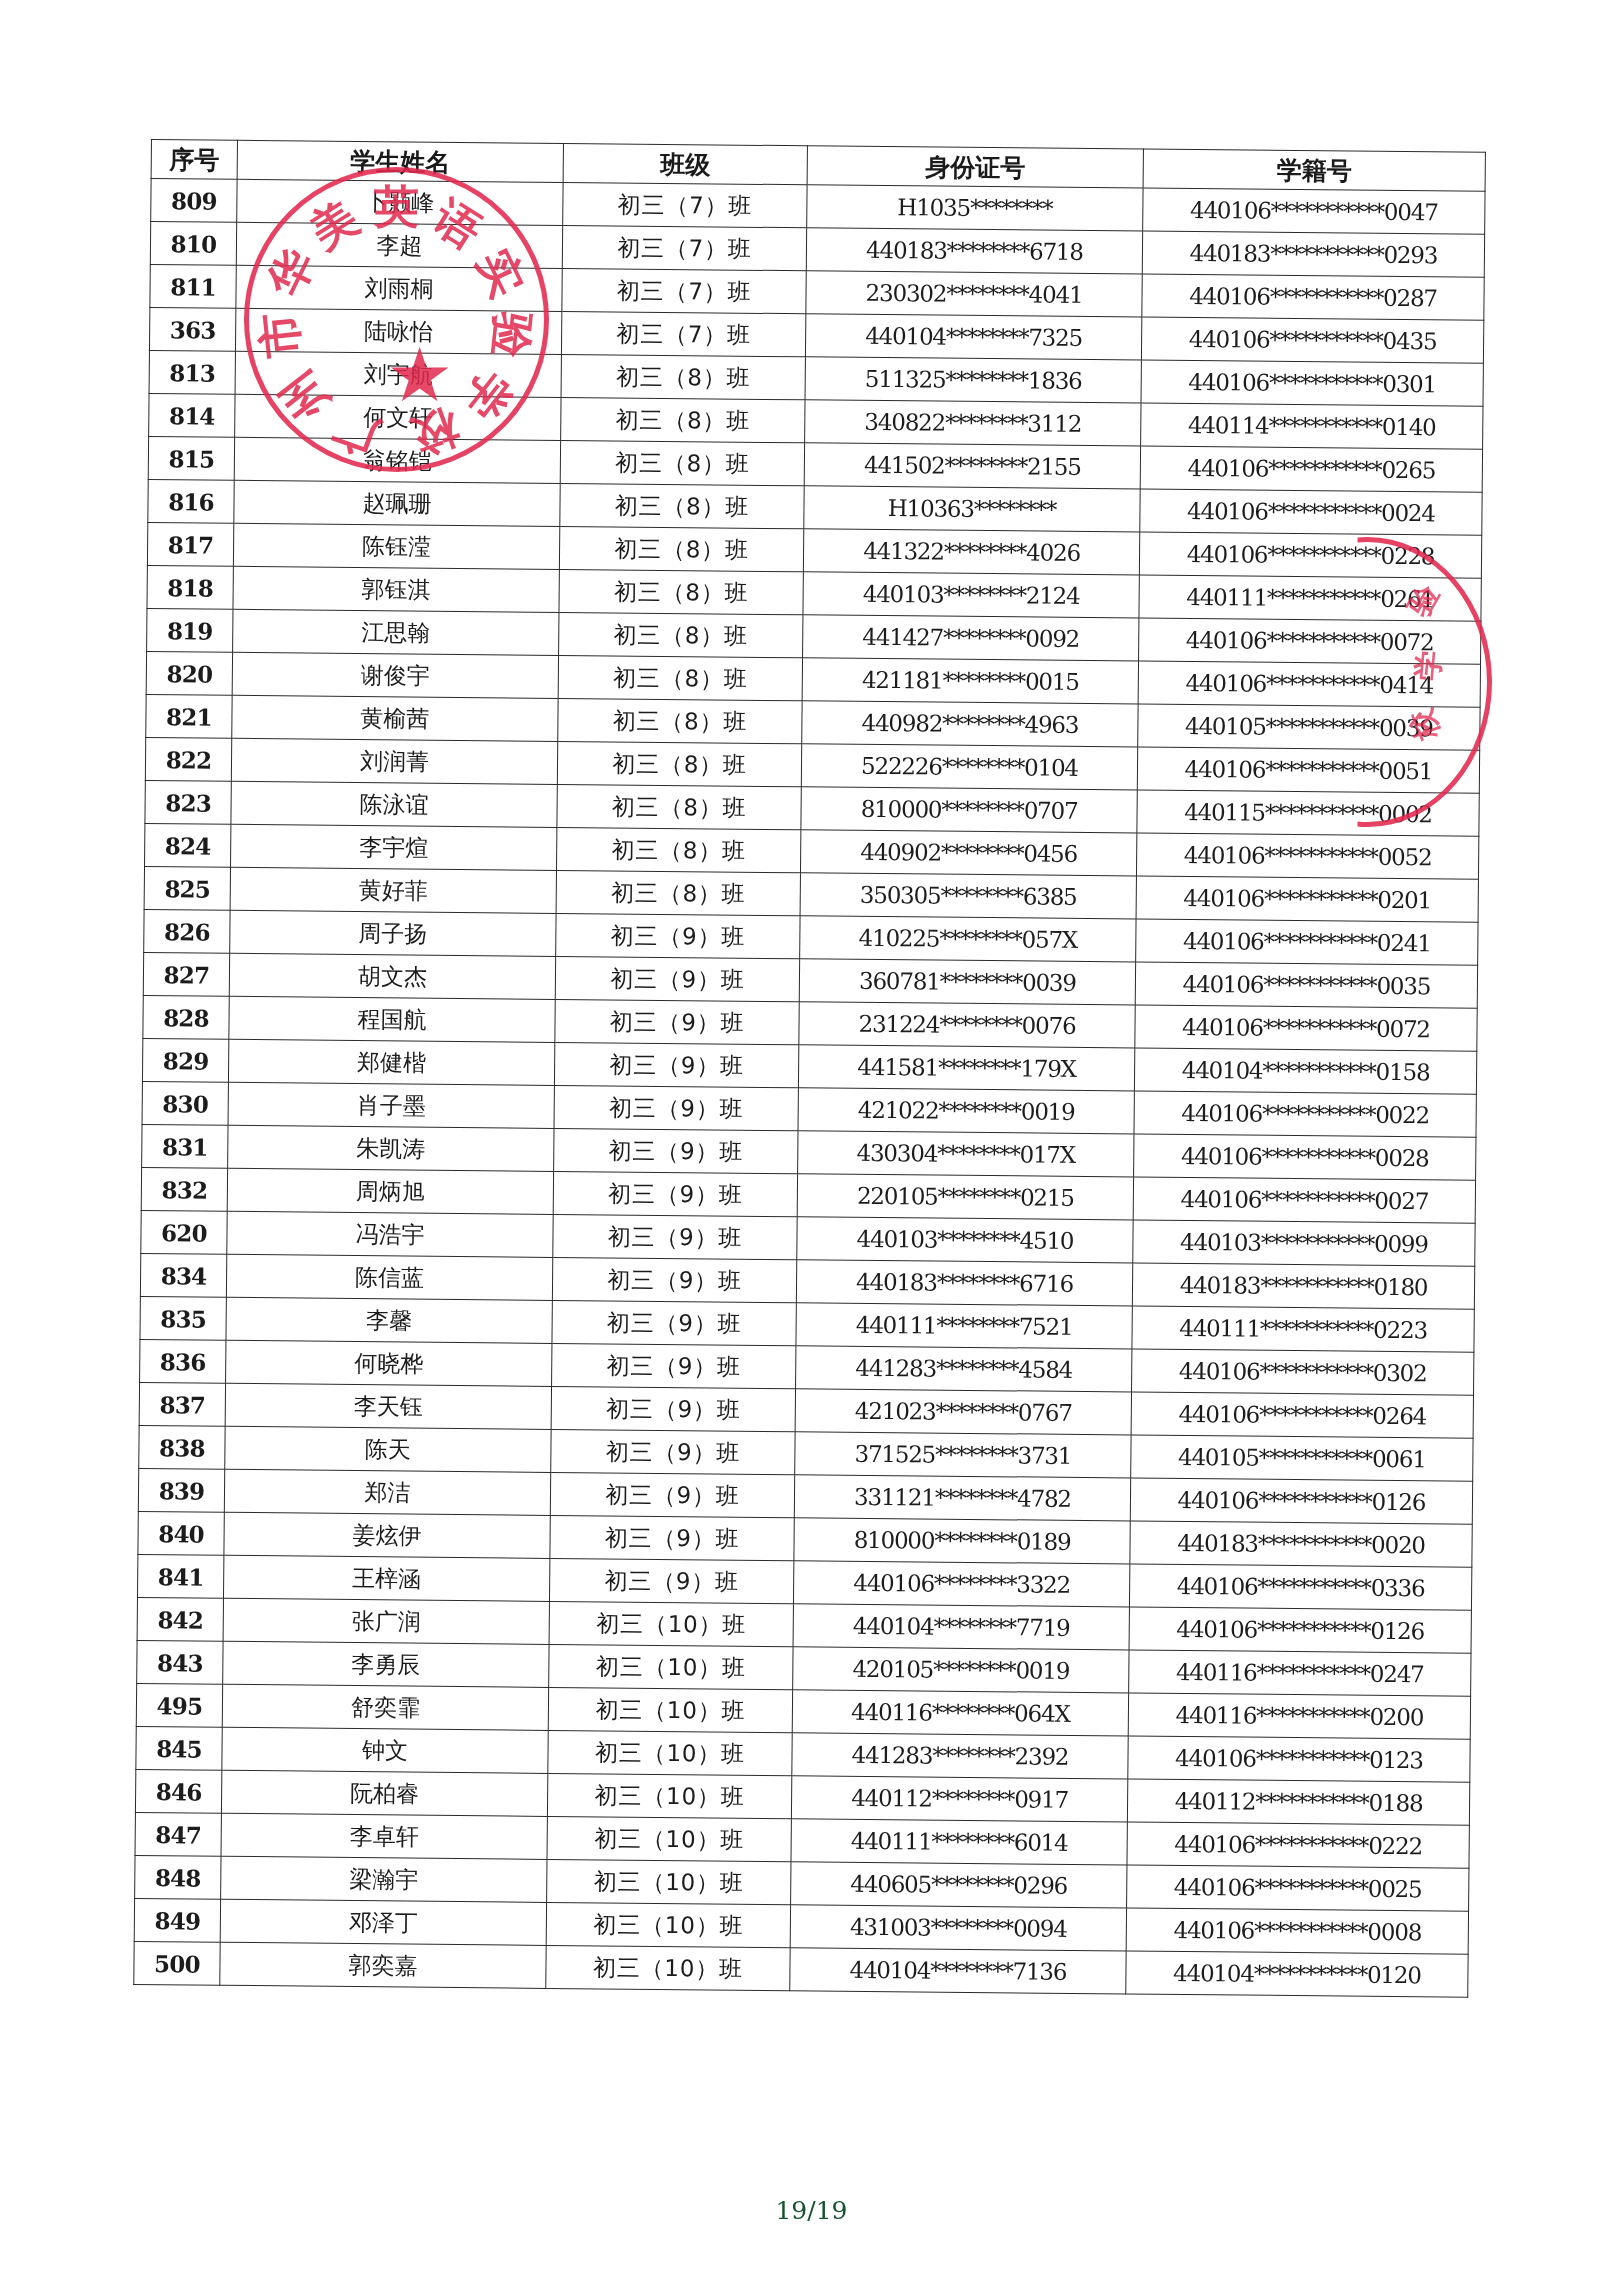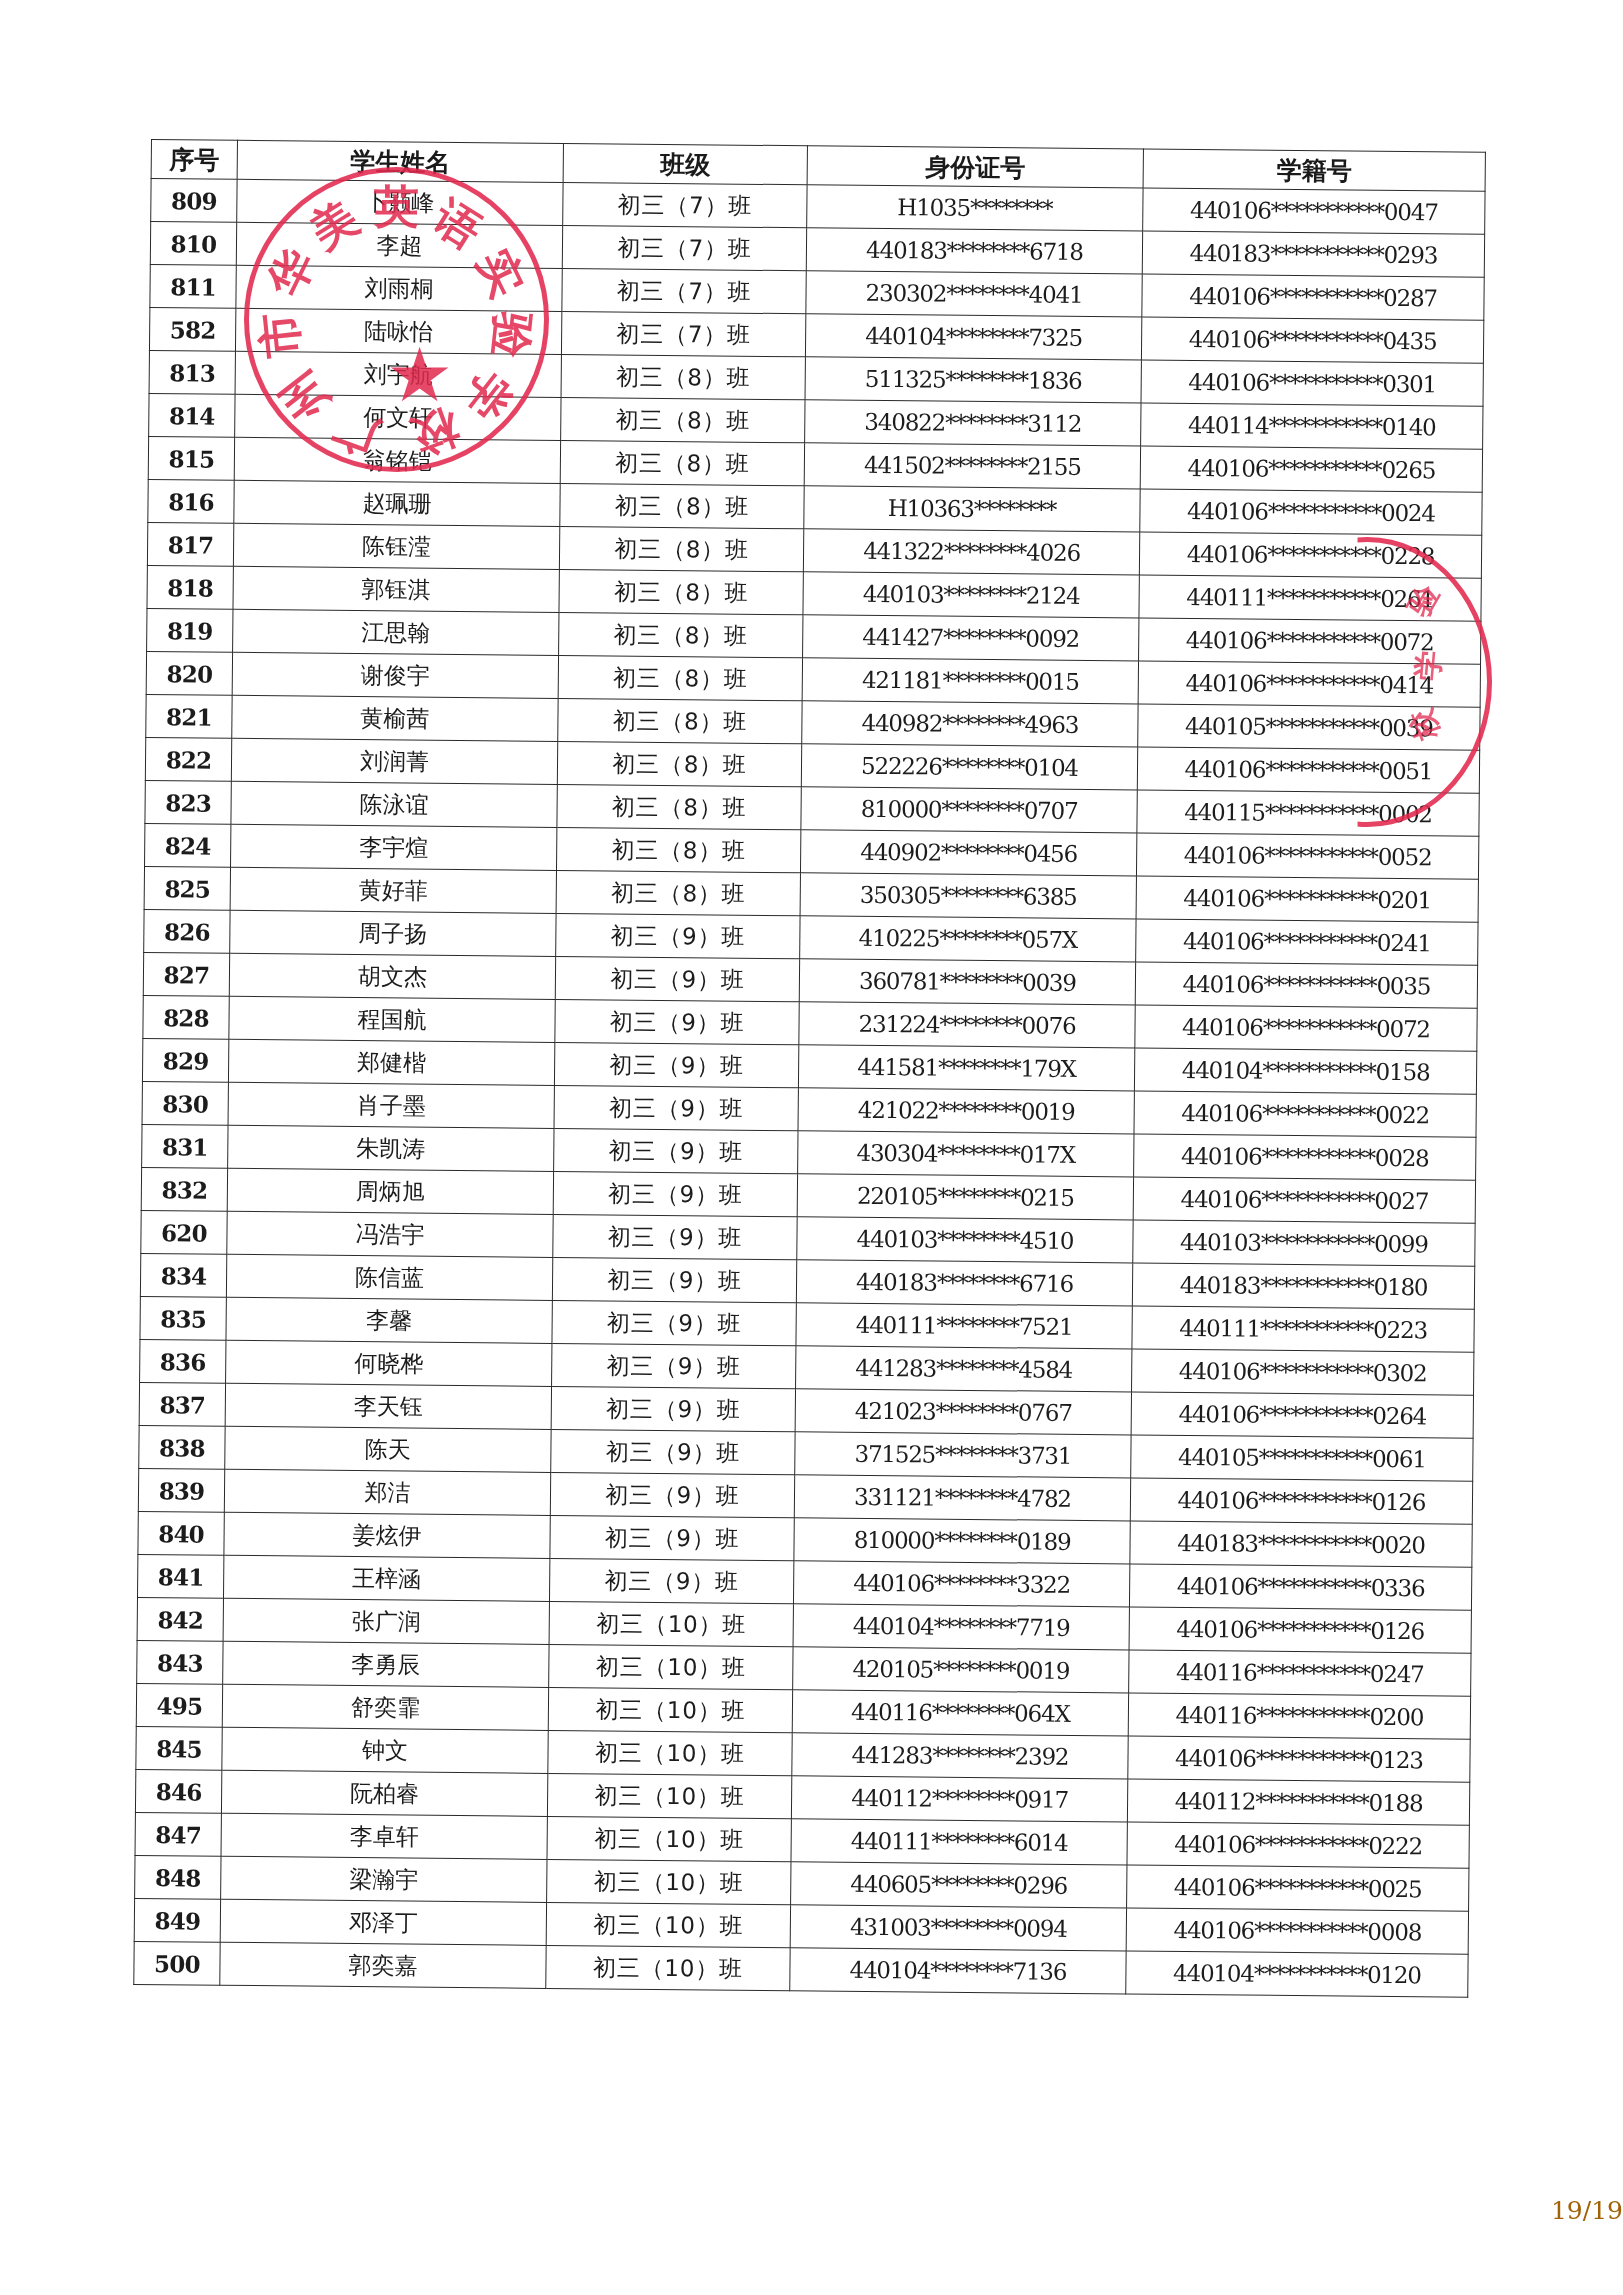--- a/index.html
+++ b/index.html
@@ -54,21 +54,21 @@
     font-size: 75px; line-height: 1;
     left: 386px; top: 338px;
   }
   .seam-text {
     position: absolute; color: rgba(226, 40, 78, 0.75);
     font-family: "DejaVu Sans", "Liberation Sans", sans-serif;
     font-size: 30px; font-weight: bold;
   }
   .page-number {
     position: absolute; left: 0; width: 1623px; top: 2196px;
-    text-align: right; font-size: 25px; color: #a16207;
+    text-align: center; font-size: 25px; color: #14532d;
   }
 </style>
 </head>
 <body>
 
 <div class="page">
 
   <div class="table-wrap">
     <table class="roster">
       <colgroup>
@@ -103,21 +103,21 @@
             <td class="col-stu">440183***********0293</td>
           </tr>
           <tr>
             <td class="col-seq">811</td>
             <td class="col-name">刘雨桐</td>
             <td class="col-class">初三（7）班</td>
             <td class="col-id">230302********4041</td>
             <td class="col-stu">440106***********0287</td>
           </tr>
           <tr>
-            <td class="col-seq">582</td>
+            <td class="col-seq">363</td>
             <td class="col-name">陆咏怡</td>
             <td class="col-class">初三（7）班</td>
             <td class="col-id">440104********7325</td>
             <td class="col-stu">440106***********0435</td>
           </tr>
           <tr>
             <td class="col-seq">813</td>
             <td class="col-name">刘宇航</td>
             <td class="col-class">初三（8）班</td>
             <td class="col-id">511325********1836</td>

